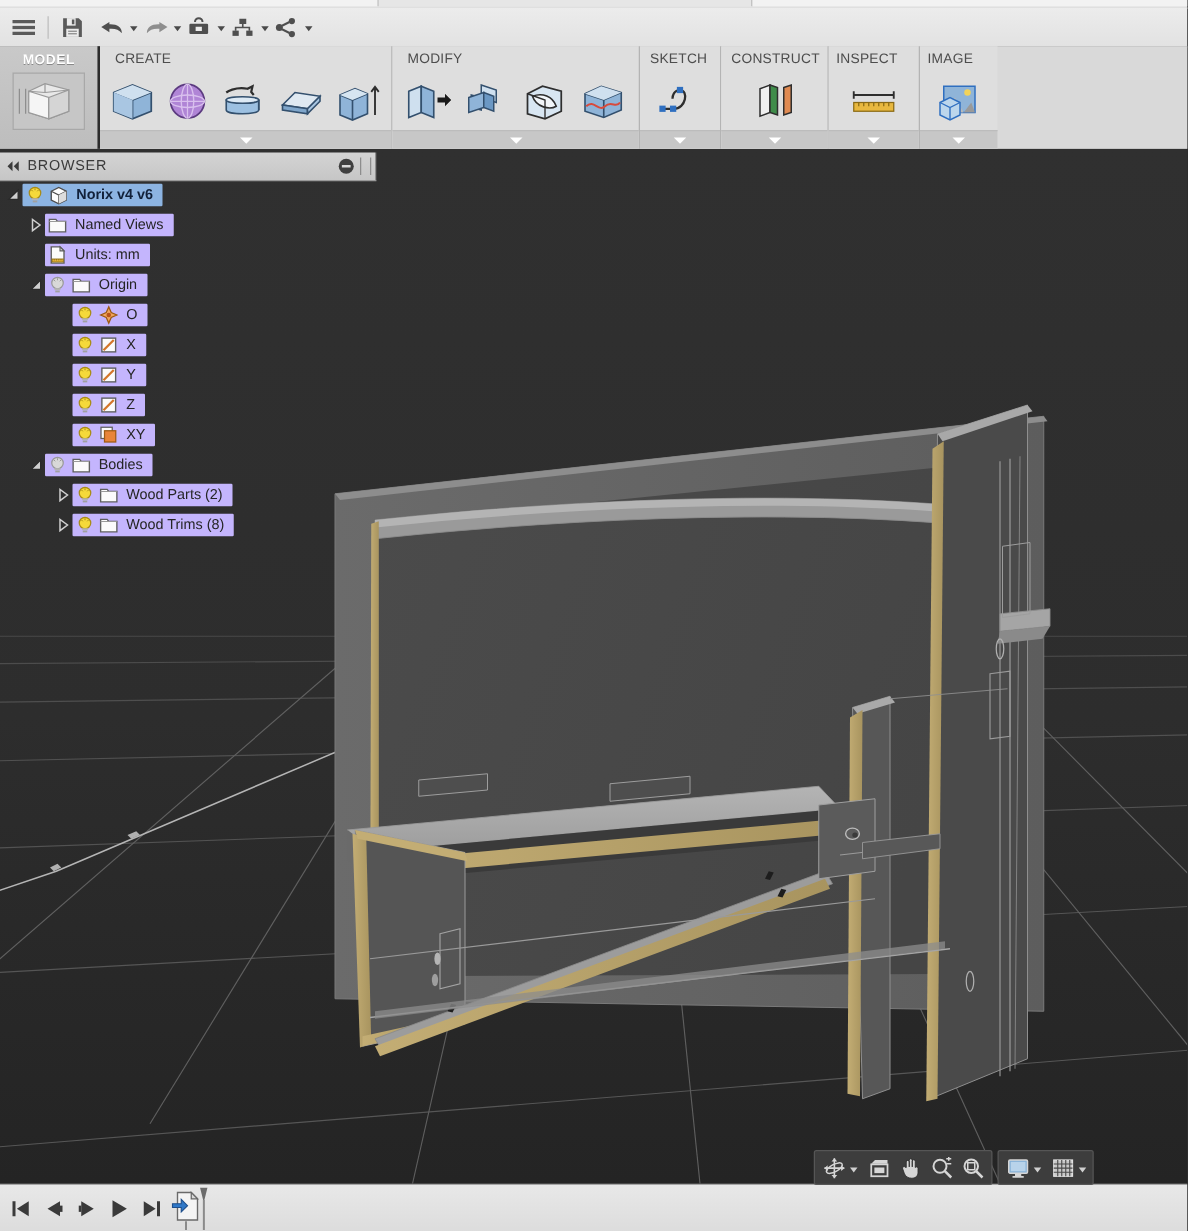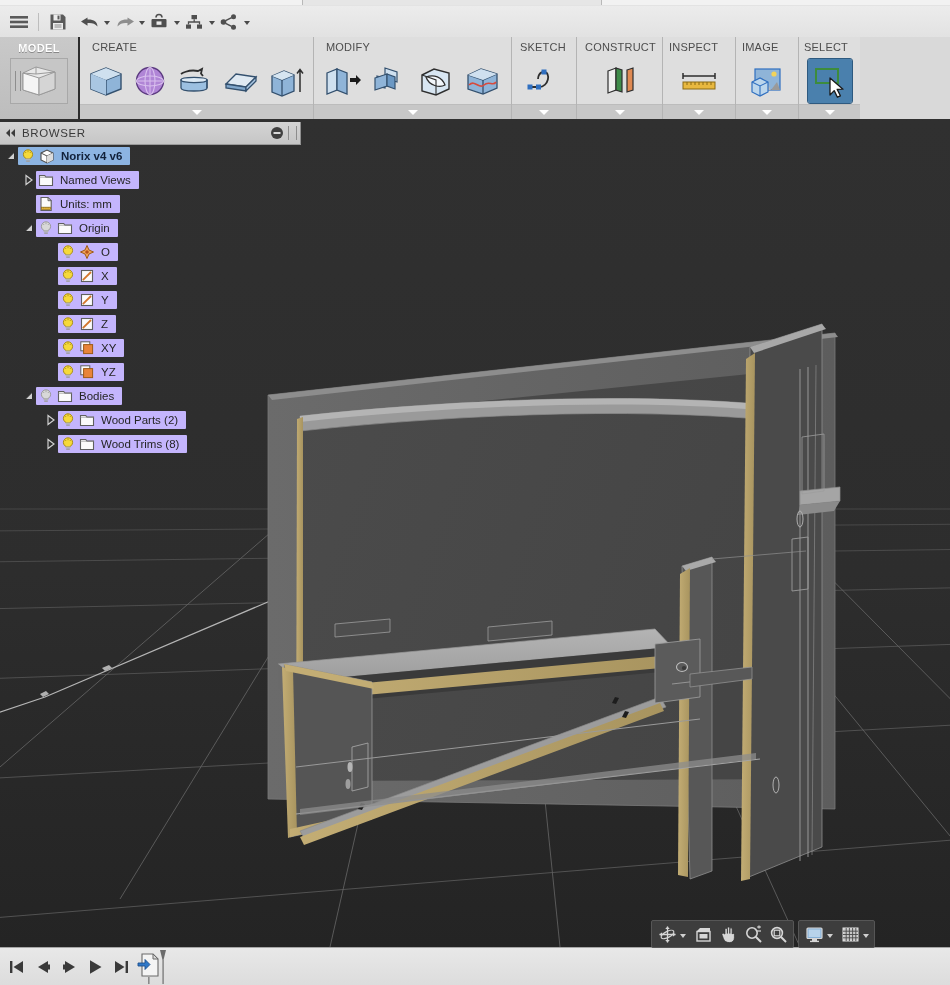--- a/index.html
+++ b/index.html
@@ -402,34 +402,20 @@
               <path d="M3 17 L11 13 L19 17 L19 27 L11 31 L3 27 Z" fill="#bcd6ec" stroke="#2f6fc0" stroke-width="1.2"></path>
               <path d="M3 17 L11 21 L19 17 M11 21 L11 31" fill="none" stroke="#2f6fc0" stroke-width="1.1"></path>
             </svg>
           </div>
         </div>
         <div class="panel-foot">
             <div class="dc"></div>
           </div>
       </div>
 
-      <div class="panel" style="width:61px">
-        <div class="panel-title" style="padding-left:5px">SELECT</div>
-        <div class="panel-body" style="justify-content:center">
-          <div class="ptool sel" title="Select">
-            <svg width="40" height="38" viewBox="0 0 40 38">
-              <rect x="6" y="7" width="22" height="14" fill="none" stroke="#3d8c3d" stroke-width="2"></rect>
-              <path d="M20 16 L20 33 L24.2 28.6 L27.4 35.2 L30.4 33.8 L27.2 27.4 L33 27.2 Z" fill="#ffffff" stroke="#1a1a1a" stroke-width="1.3" stroke-linejoin="round"></path>
-            </svg>
-          </div>
-        </div>
-        <div class="panel-foot">
-            <div class="dc"></div>
-          </div>
-      </div>
 
     </div>
   </div>
 
   <div class="viewport">
     <svg width="950" height="828" viewBox="0 0 950 828">
       <defs>
         <linearGradient id="bgGrad" x1="0" y1="0" x2="0" y2="1">
           <stop offset="0%" stop-color="#303030"></stop>
           <stop offset="55%" stop-color="#2d2d2d"></stop>
@@ -777,41 +763,20 @@
           <span style="display:flex;align-items:center">
             <svg width="16" height="16" viewBox="0 0 16 16">
               <rect x="1.8" y="1.8" width="9" height="9" fill="#fbfbfb" stroke="#5f5f5f" stroke-width="1"></rect>
               <rect x="4.6" y="4.6" width="9" height="9" fill="#e8843a" stroke="#9d5a14" stroke-width="1"></rect>
             </svg>
           </span>
           <span class="tlabel">XY</span>
         </div>
       </div>
       <div class="tnode">
-        <div style="width:44px"></div>
-        <div class="tarrow"></div>
-        <div class="tpill">
-          <span style="display:flex;align-items:center">
-            <svg width="16" height="16" viewBox="0 0 16 16">
-              <circle cx="8" cy="6.4" r="4.6" fill="#f5d93a" stroke="#a88c18" stroke-width="1"></circle>
-              <rect x="5.6" y="10.6" width="4.8" height="1.5" fill="#b4b4b4"></rect>
-              <rect x="6.2" y="12.4" width="3.6" height="1.5" fill="#a0a0a0"></rect>
-              <path d="M8 2.6 v1.6 M5.2 4 l1 1 M10.8 4 l-1 1" stroke="#a88c18" stroke-width="0.8"></path>
-            </svg>
-          </span>
-          <span style="display:flex;align-items:center">
-            <svg width="16" height="16" viewBox="0 0 16 16">
-              <rect x="1.8" y="1.8" width="9" height="9" fill="#fbfbfb" stroke="#5f5f5f" stroke-width="1"></rect>
-              <rect x="4.6" y="4.6" width="9" height="9" fill="#e8843a" stroke="#9d5a14" stroke-width="1"></rect>
-            </svg>
-          </span>
-          <span class="tlabel">YZ</span>
-        </div>
-      </div>
-      <div class="tnode">
         <div style="width:22px"></div>
         <div class="tarrow">
           <svg width="12" height="12" viewBox="0 0 12 12">
             <path d="M2 9.5 L9.5 9.5 L9.5 2 Z" fill="#cfcfcf" stroke="#2a2a2a" stroke-width="1"></path>
           </svg>
         </div>
         <div class="tpill">
           <span style="display:flex;align-items:center">
             <svg width="16" height="16" viewBox="0 0 16 16">
               <circle cx="8" cy="6.4" r="4.6" fill="#d8d8d8" stroke="#9a9a9a" stroke-width="1"></circle>

